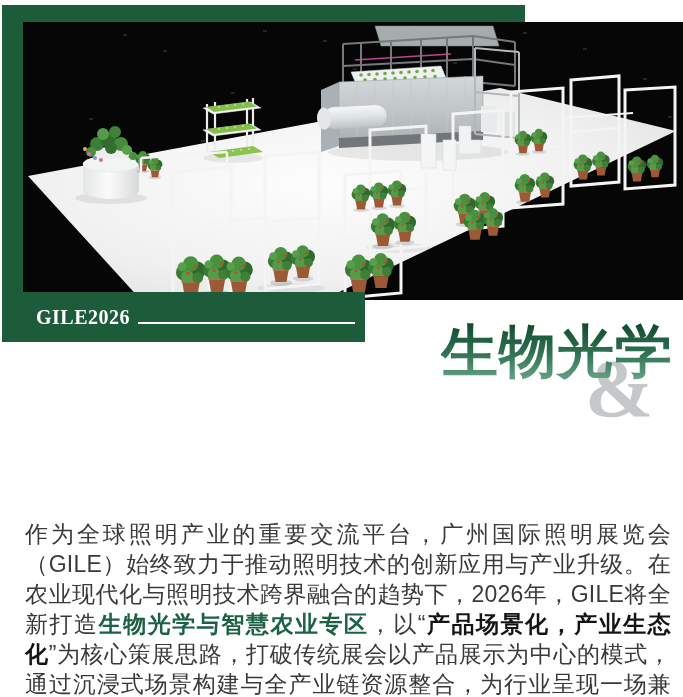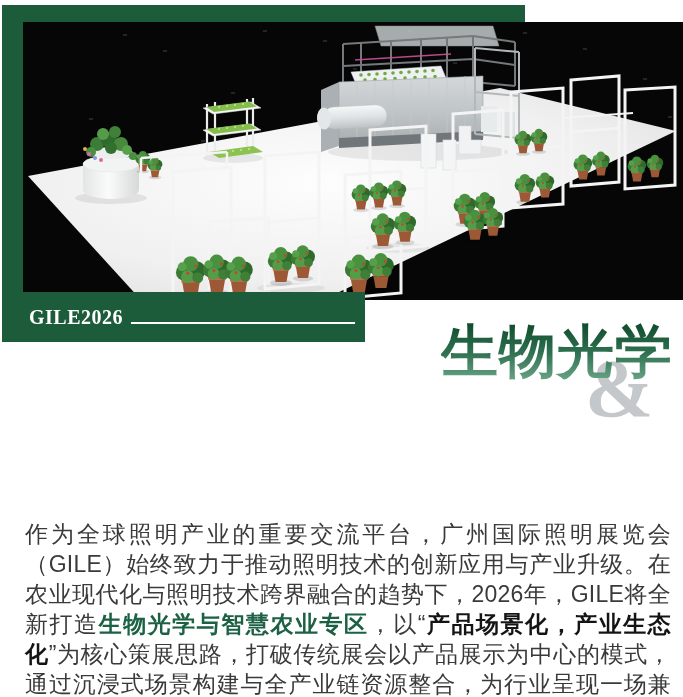--- a/index.html
+++ b/index.html
@@ -9,21 +9,21 @@
   
   .green-top{position:absolute;left:2px;top:5px;width:523px;height:42px;background:#1d5c3a;}
   .green-left{position:absolute;left:2px;top:5px;width:21px;height:337px;background:#1d5c3a;}
 
   
   .hero{position:absolute;left:23px;top:22px;width:660px;height:278px;background:#060606;z-index:1;}
   .hero svg{display:block;}
 
   
   .gile-band{position:absolute;left:2px;top:292px;width:363px;height:50px;background:#1d5c3a;z-index:2;
-             display:flex;align-items:center;padding:0 10px 0 27px;box-sizing:border-box;gap:8px;}
+             display:flex;align-items:center;padding:0 10px 0 34px;box-sizing:border-box;gap:8px;}
   .gile-label{color:#ffffff;font-family:"Liberation Serif",serif;font-weight:bold;font-size:20px;
               letter-spacing:0.5px;white-space:nowrap;}
   .gile-line{flex:1;height:2px;background:#ffffff;margin-top:12px;}
 
   
   .title-group{position:absolute;inset:0;z-index:3;pointer-events:none;}
   .title-amp{position:absolute;left:585px;top:348px;font-family:"Liberation Serif",serif;
              font-size:82px;line-height:1;color:#c4c8cb;font-weight:bold;z-index:1;}
   .title-line{position:absolute;font-family:"Liberation Serif",serif;font-weight:bold;
               font-size:57px;line-height:1.02;letter-spacing:1px;white-space:nowrap;z-index:2;}

